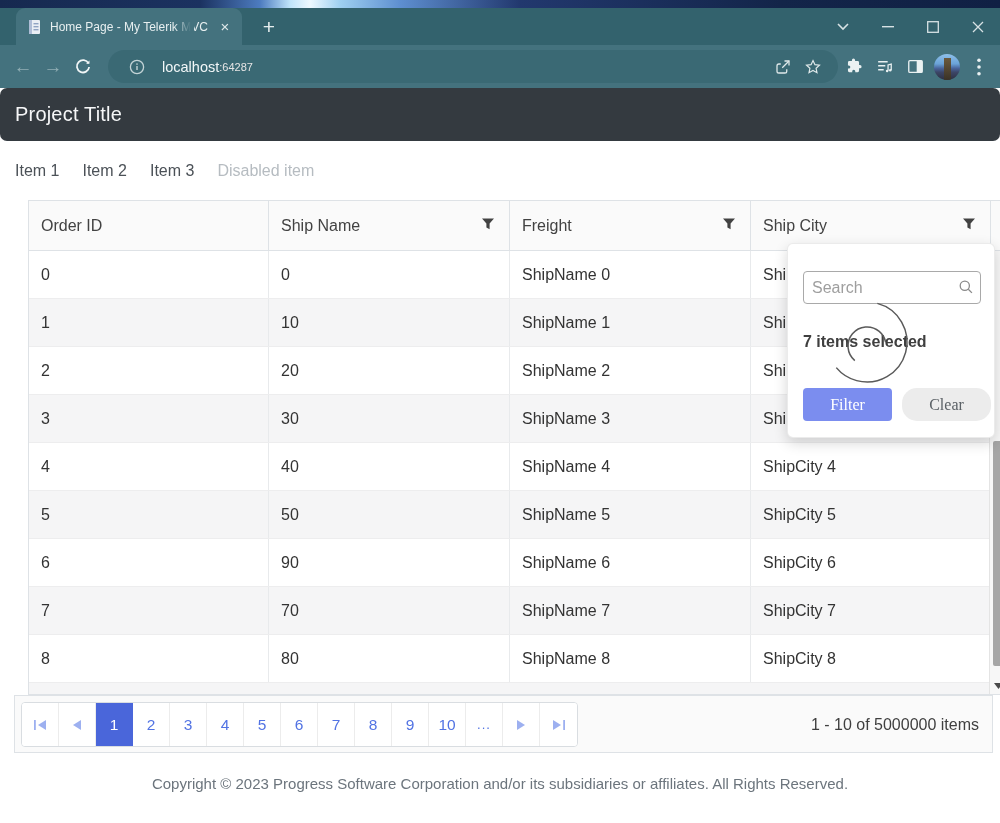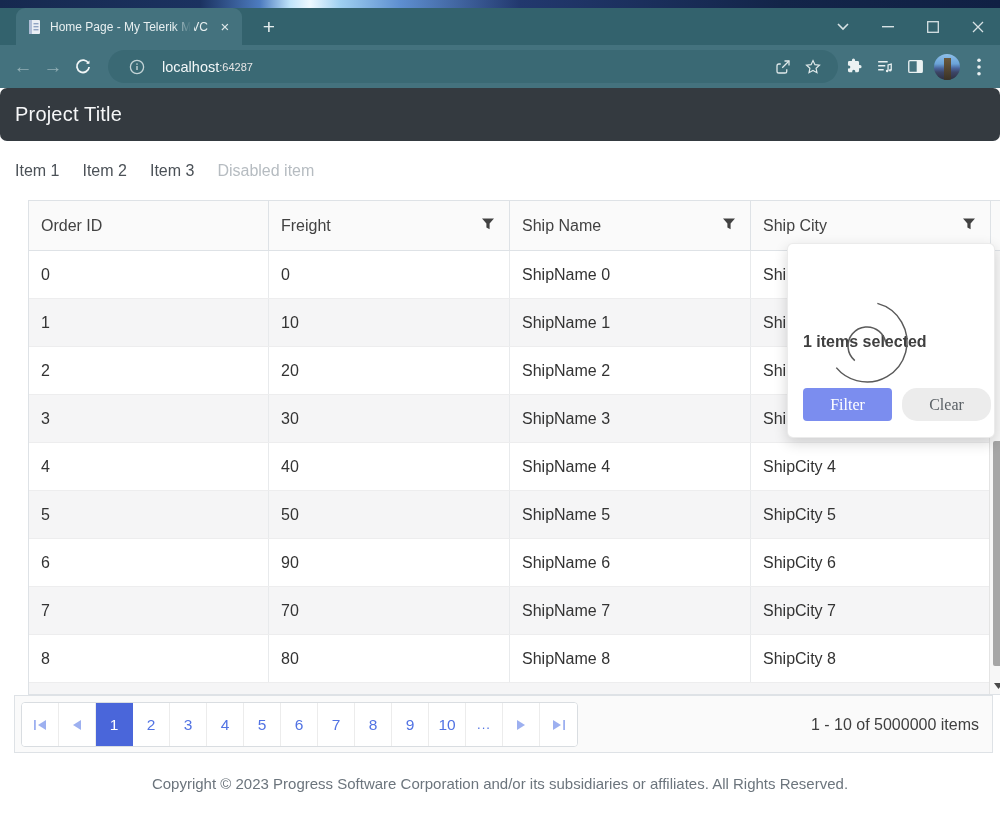--- a/index.html
+++ b/index.html
@@ -210,27 +210,27 @@
       <div class="menu-item">Item 3</div>
       <div class="menu-item disabled">Disabled item</div>
     </div>
 
   <div class="grid">
     <div class="grid-header">
         <div class="gh-cell">
           <div class="gh-label">Order ID</div>
         </div>
         <div class="gh-cell">
-          <div class="gh-label">Freight</div>
+          <div class="gh-label">Ship Name</div>
           <span><svg class="funnel" width="14" height="14" viewBox="0 0 14 14">
               <path d="M1 1.5h12L8.6 6.6v5.6l-3.2-1.6V6.6z" fill="#424242"></path>
             </svg></span>
         </div>
         <div class="gh-cell">
-          <div class="gh-label">Ship Name</div>
+          <div class="gh-label">Freight</div>
           <span><svg class="funnel" width="14" height="14" viewBox="0 0 14 14">
               <path d="M1 1.5h12L8.6 6.6v5.6l-3.2-1.6V6.6z" fill="#424242"></path>
             </svg></span>
         </div>
         <div class="gh-cell">
           <div class="gh-label">Ship City</div>
           <span><svg class="funnel" width="14" height="14" viewBox="0 0 14 14">
               <path d="M1 1.5h12L8.6 6.6v5.6l-3.2-1.6V6.6z" fill="#424242"></path>
             </svg></span>
         </div>
@@ -340,21 +340,30 @@
         </div>
       </div>
     <div class="pager-info">1 - 10 of 5000000 items</div>
   </div>
 
   <div class="footer">
     <span>Copyright © 2023 Progress Software Corporation and/or its subsidiaries or affiliates. All Rights Reserved.</span>
   </div>
 
   <div class="filter-popup">
-    <div class="selected-text">1 items selected</div>
+    <div class="search-wrap">
+      <input placeholder="Search" style="">
+      <span class="search-icon">
+        <svg width="16" height="16" viewBox="0 0 16 16">
+            <circle cx="6.8" cy="6.8" r="4.6" fill="none" stroke="#8a8a8a" stroke-width="1.3"></circle>
+            <path d="M10.3 10.3l3.6 3.6" stroke="#8a8a8a" stroke-width="1.3"></path>
+          </svg>
+      </span>
+    </div>
+    <div class="selected-text">7 items selected</div>
     <svg class="spinner" width="130" height="100" viewBox="0 0 130 100">
       <circle cx="64" cy="48" r="40" fill="none" stroke="#5a5a5a" stroke-width="1.5" stroke-dasharray="150 101" transform="rotate(-75 64 48)"></circle>
       <circle cx="64" cy="52" r="19" fill="none" stroke="#5a5a5a" stroke-width="1.5" stroke-dasharray="72 48" transform="rotate(130 64 52)"></circle>
     </svg>
     <button class="pop-btn btn-filter">Filter</button>
     <button class="pop-btn btn-clear">Clear</button>
   </div>
 
 </div>
 

